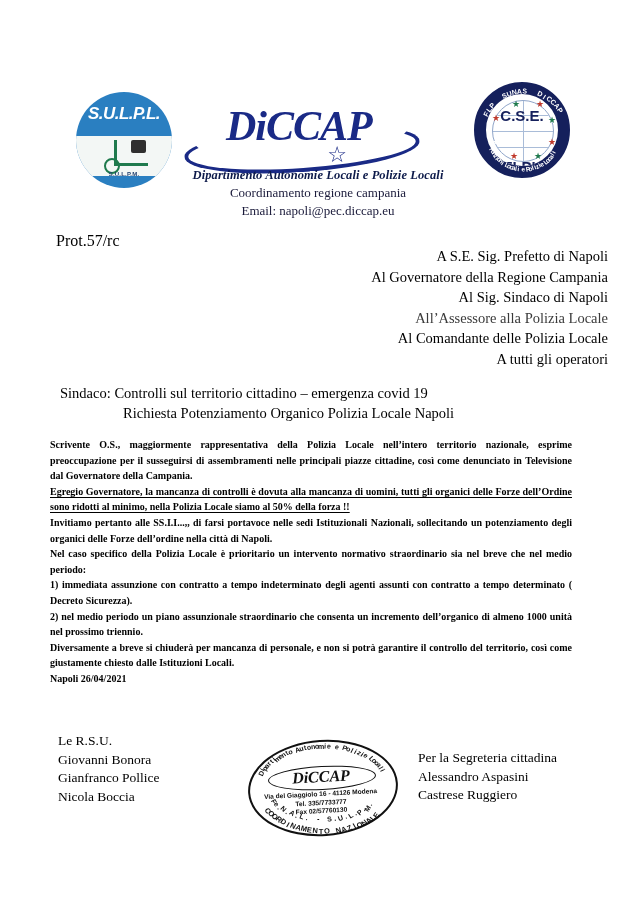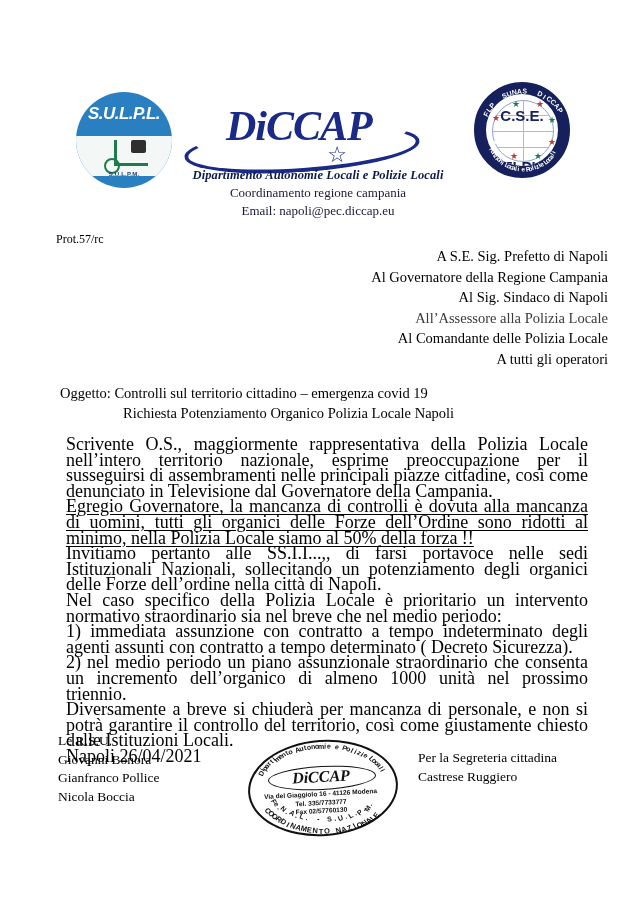--- a/index.html
+++ b/index.html
@@ -250,21 +250,21 @@
     color: #1a1a3a;
     line-height: 16px;
     margin-top: 2px;
   }
 
   
   .prot {
     position: absolute;
     left: 56px;
     top: 232px;
-    font-size: 12px;
+    font-size: 16px;
   }
   .addressees {
     position: absolute;
     right: 28px;
     top: 246px;
     text-align: right;
     font-size: 14.5px;
     line-height: 20.5px;
   }
   .addressees div { white-space: nowrap; }
@@ -277,26 +277,27 @@
     top: 383px;
     font-size: 14.5px;
     line-height: 20px;
   }
   .oggetto .og-label { display: inline-block; }
   .oggetto .og-l2 { padding-left: 63px; display: block; }
 
   
   .body-text {
     position: absolute;
-    left: 66px;
+    left: 50px;
     width: 522px;
     top: 437px;
-    font-size: 18px;
+    font-size: 10px;
     line-height: 15.6px;
     text-align: justify;
+    font-weight: bold;
   }
   .body-text p {
     margin: 0 0 0 0;
   }
   .p-just { text-align: justify; text-align-last: left; }
   .u-block {
     text-decoration: underline;
     text-underline-offset: 2px;
   }
 
@@ -496,21 +497,21 @@
   <div class="addressees">
     <div>A S.E. Sig. Prefetto di Napoli</div>
     <div>Al Governatore della Regione Campania</div>
     <div>Al Sig. Sindaco di Napoli</div>
     <div class="addr-faint">All’Assessore alla Polizia Locale</div>
     <div>Al Comandante delle Polizia Locale</div>
     <div>A tutti gli operatori</div>
   </div>
 
   <div class="oggetto">
-    <span class="og-label">Oggetto:</span>
+    <span class="og-label">Sindaco:</span>
     <span>Controlli sul territorio cittadino – emergenza covid 19</span>
     <span class="og-l2">Richiesta Potenziamento  Organico  Polizia Locale Napoli</span>
   </div>
 
   <div class="body-text">
     <p class="p-just">Scrivente O.S., maggiormente rappresentativa della Polizia Locale nell’intero territorio nazionale, esprime preoccupazione per il susseguirsi di assembramenti nelle principali piazze cittadine, così come denunciato in Televisione dal Governatore della Campania.</p>
     <p class="p-just u-block">Egregio Governatore, la mancanza di controlli è dovuta alla mancanza di uomini, tutti gli organici delle Forze dell’Ordine sono ridotti al minimo, nella Polizia Locale siamo al 50% della forza !!</p>
     <p class="p-just">Invitiamo pertanto alle SS.I.I...,, di farsi portavoce nelle sedi Istituzionali Nazionali, sollecitando un potenziamento degli organici delle Forze dell’ordine nella città di Napoli.</p>
     <p class="p-just">Nel caso specifico della Polizia Locale è prioritario un intervento normativo straordinario sia nel breve che nel medio periodo:</p>
     <p class="p-just">1) immediata assunzione con contratto a tempo indeterminato degli agenti assunti con contratto a tempo determinato ( Decreto Sicurezza).</p>
@@ -521,20 +522,21 @@
 
   <div class="sig-left">
     <div>Le R.S.U.</div>
     <div>Giovanni Bonora</div>
     <div>Gianfranco Pollice</div>
     <div>Nicola Boccia</div>
   </div>
 
   <div class="sig-right">
     <div>Per la Segreteria cittadina</div>
+    <div>Alessandro Aspasini</div>
     <div>Castrese Ruggiero</div>
   </div>
 
   <div class="stamp">
     <div class="stamp-ellipse"></div>
     <div class="stamp-inner"></div>
     <div class="stamp-word">DiCCAP</div>
     <div class="stamp-addr">
       <div>Via del Giaggiolo 16 - 41126 Modena</div>
       <div>Tel. 335/7733777</div>

